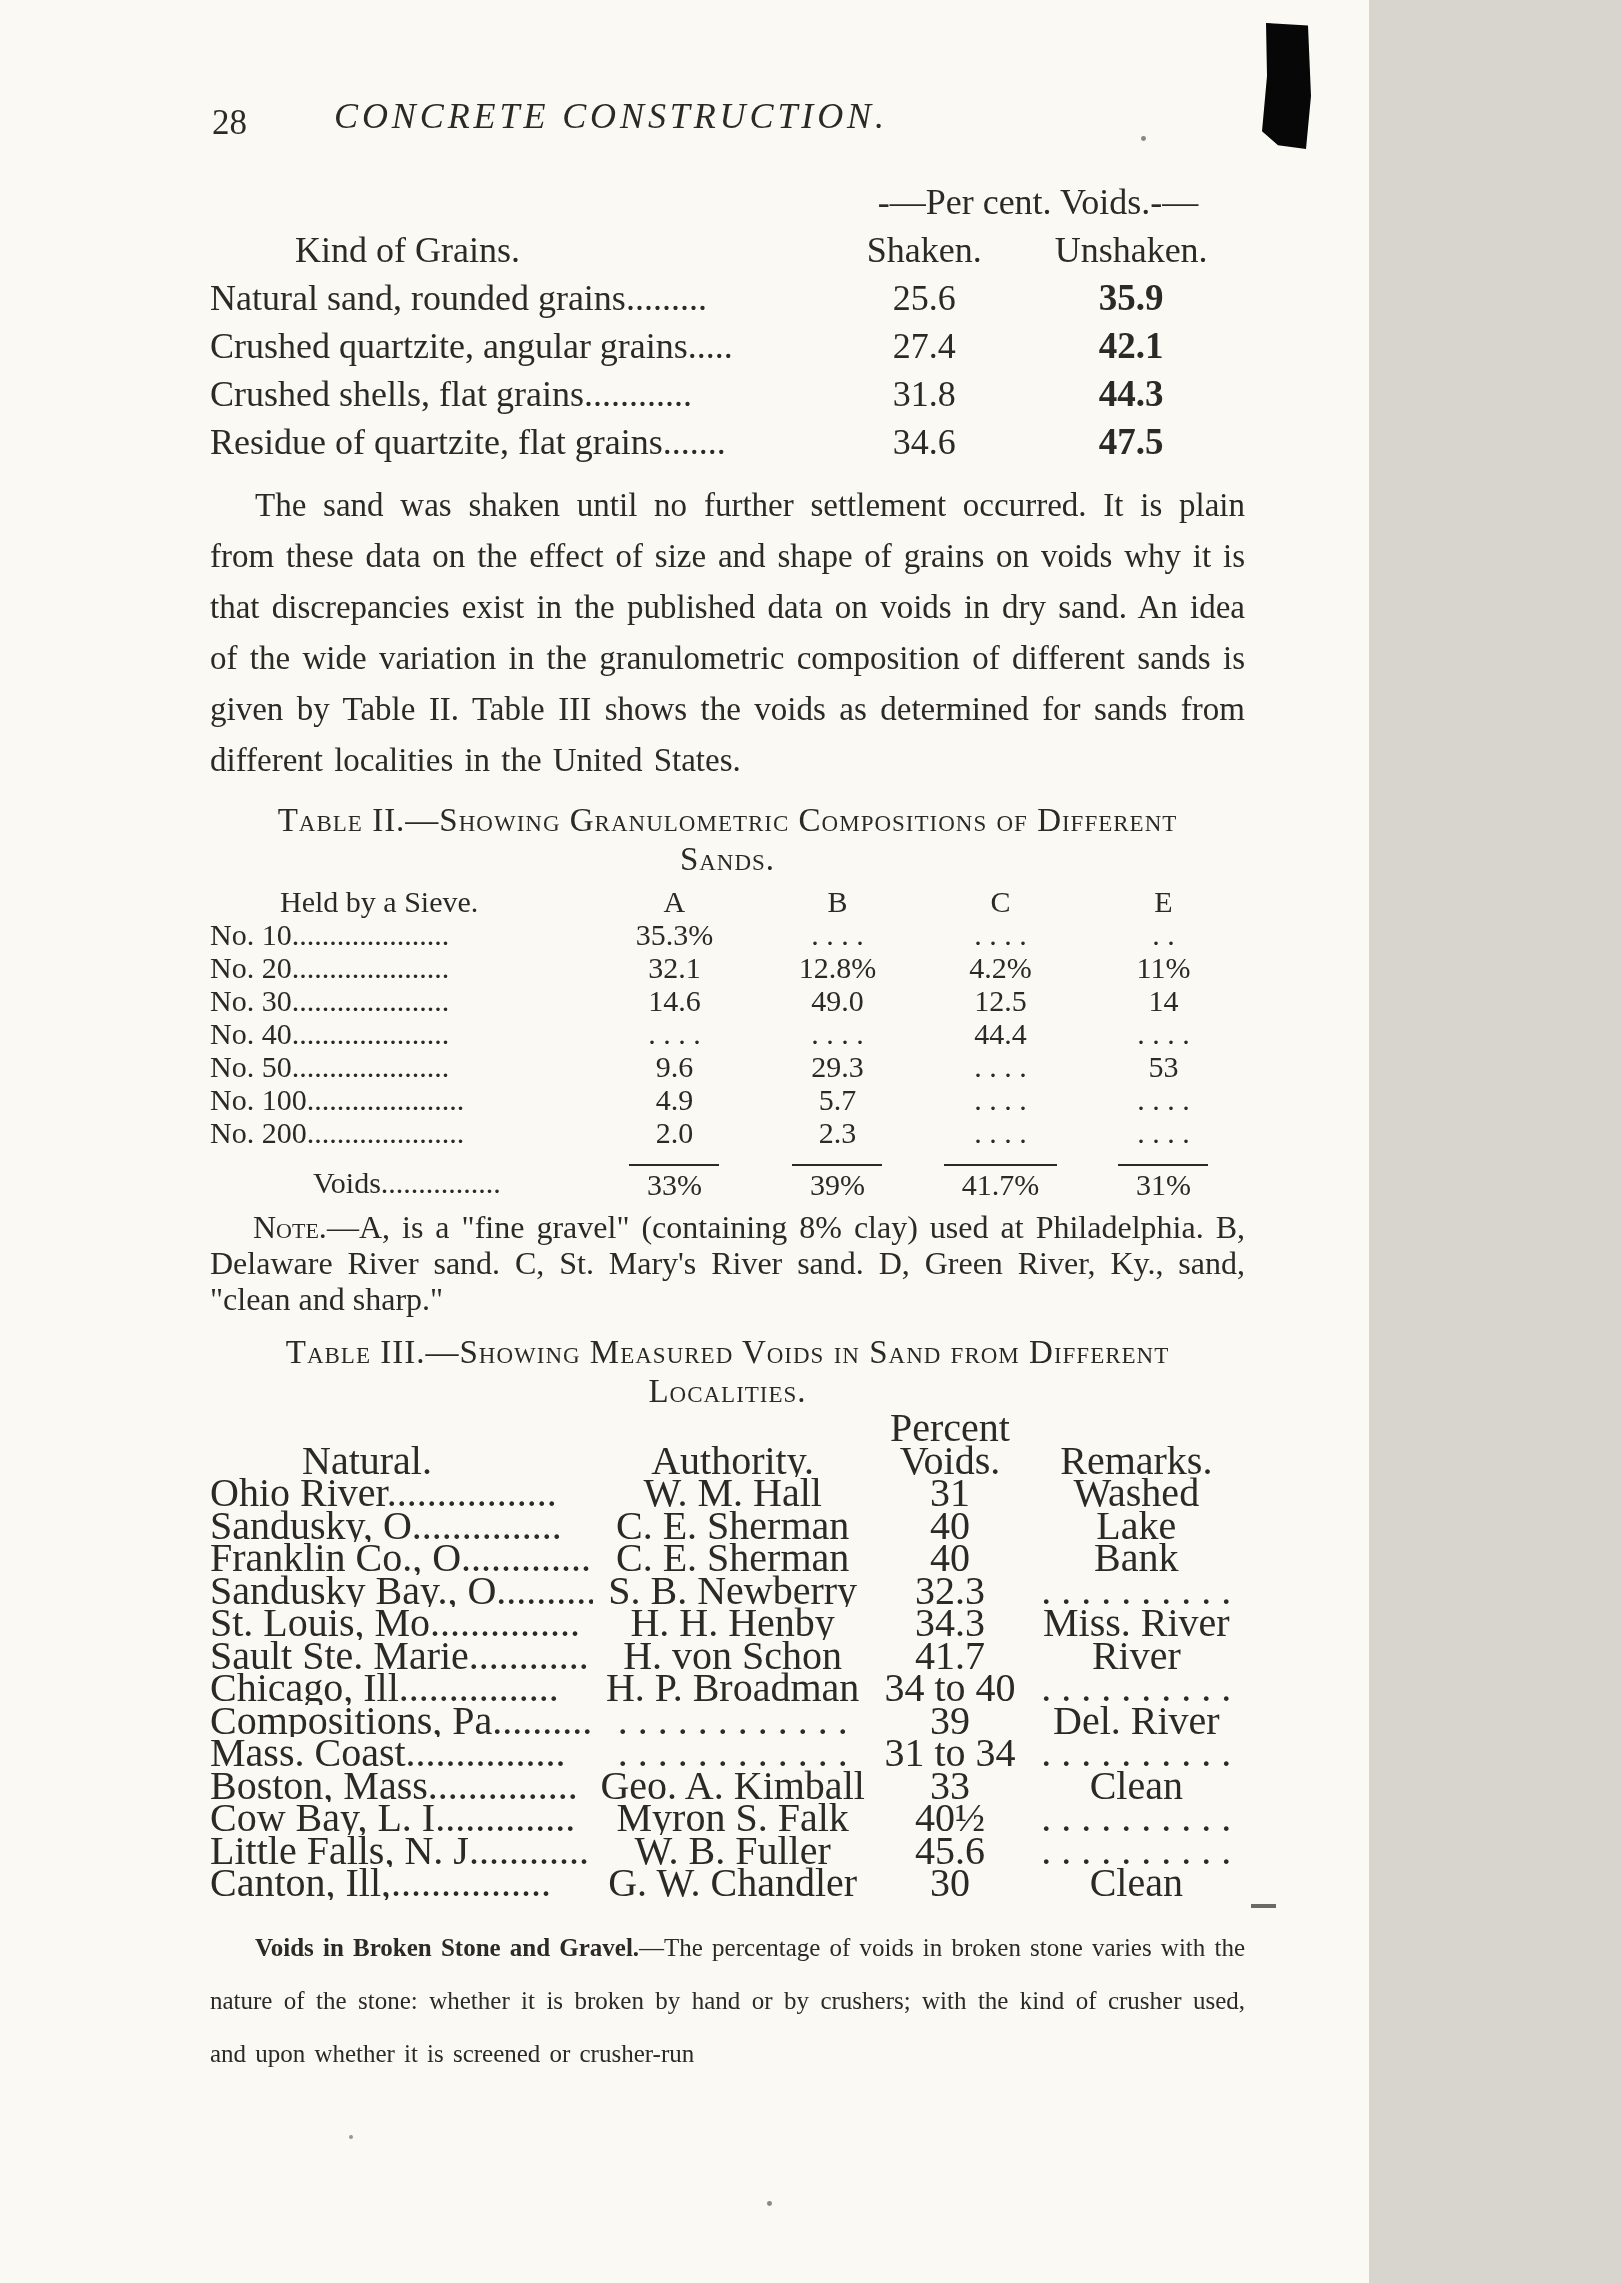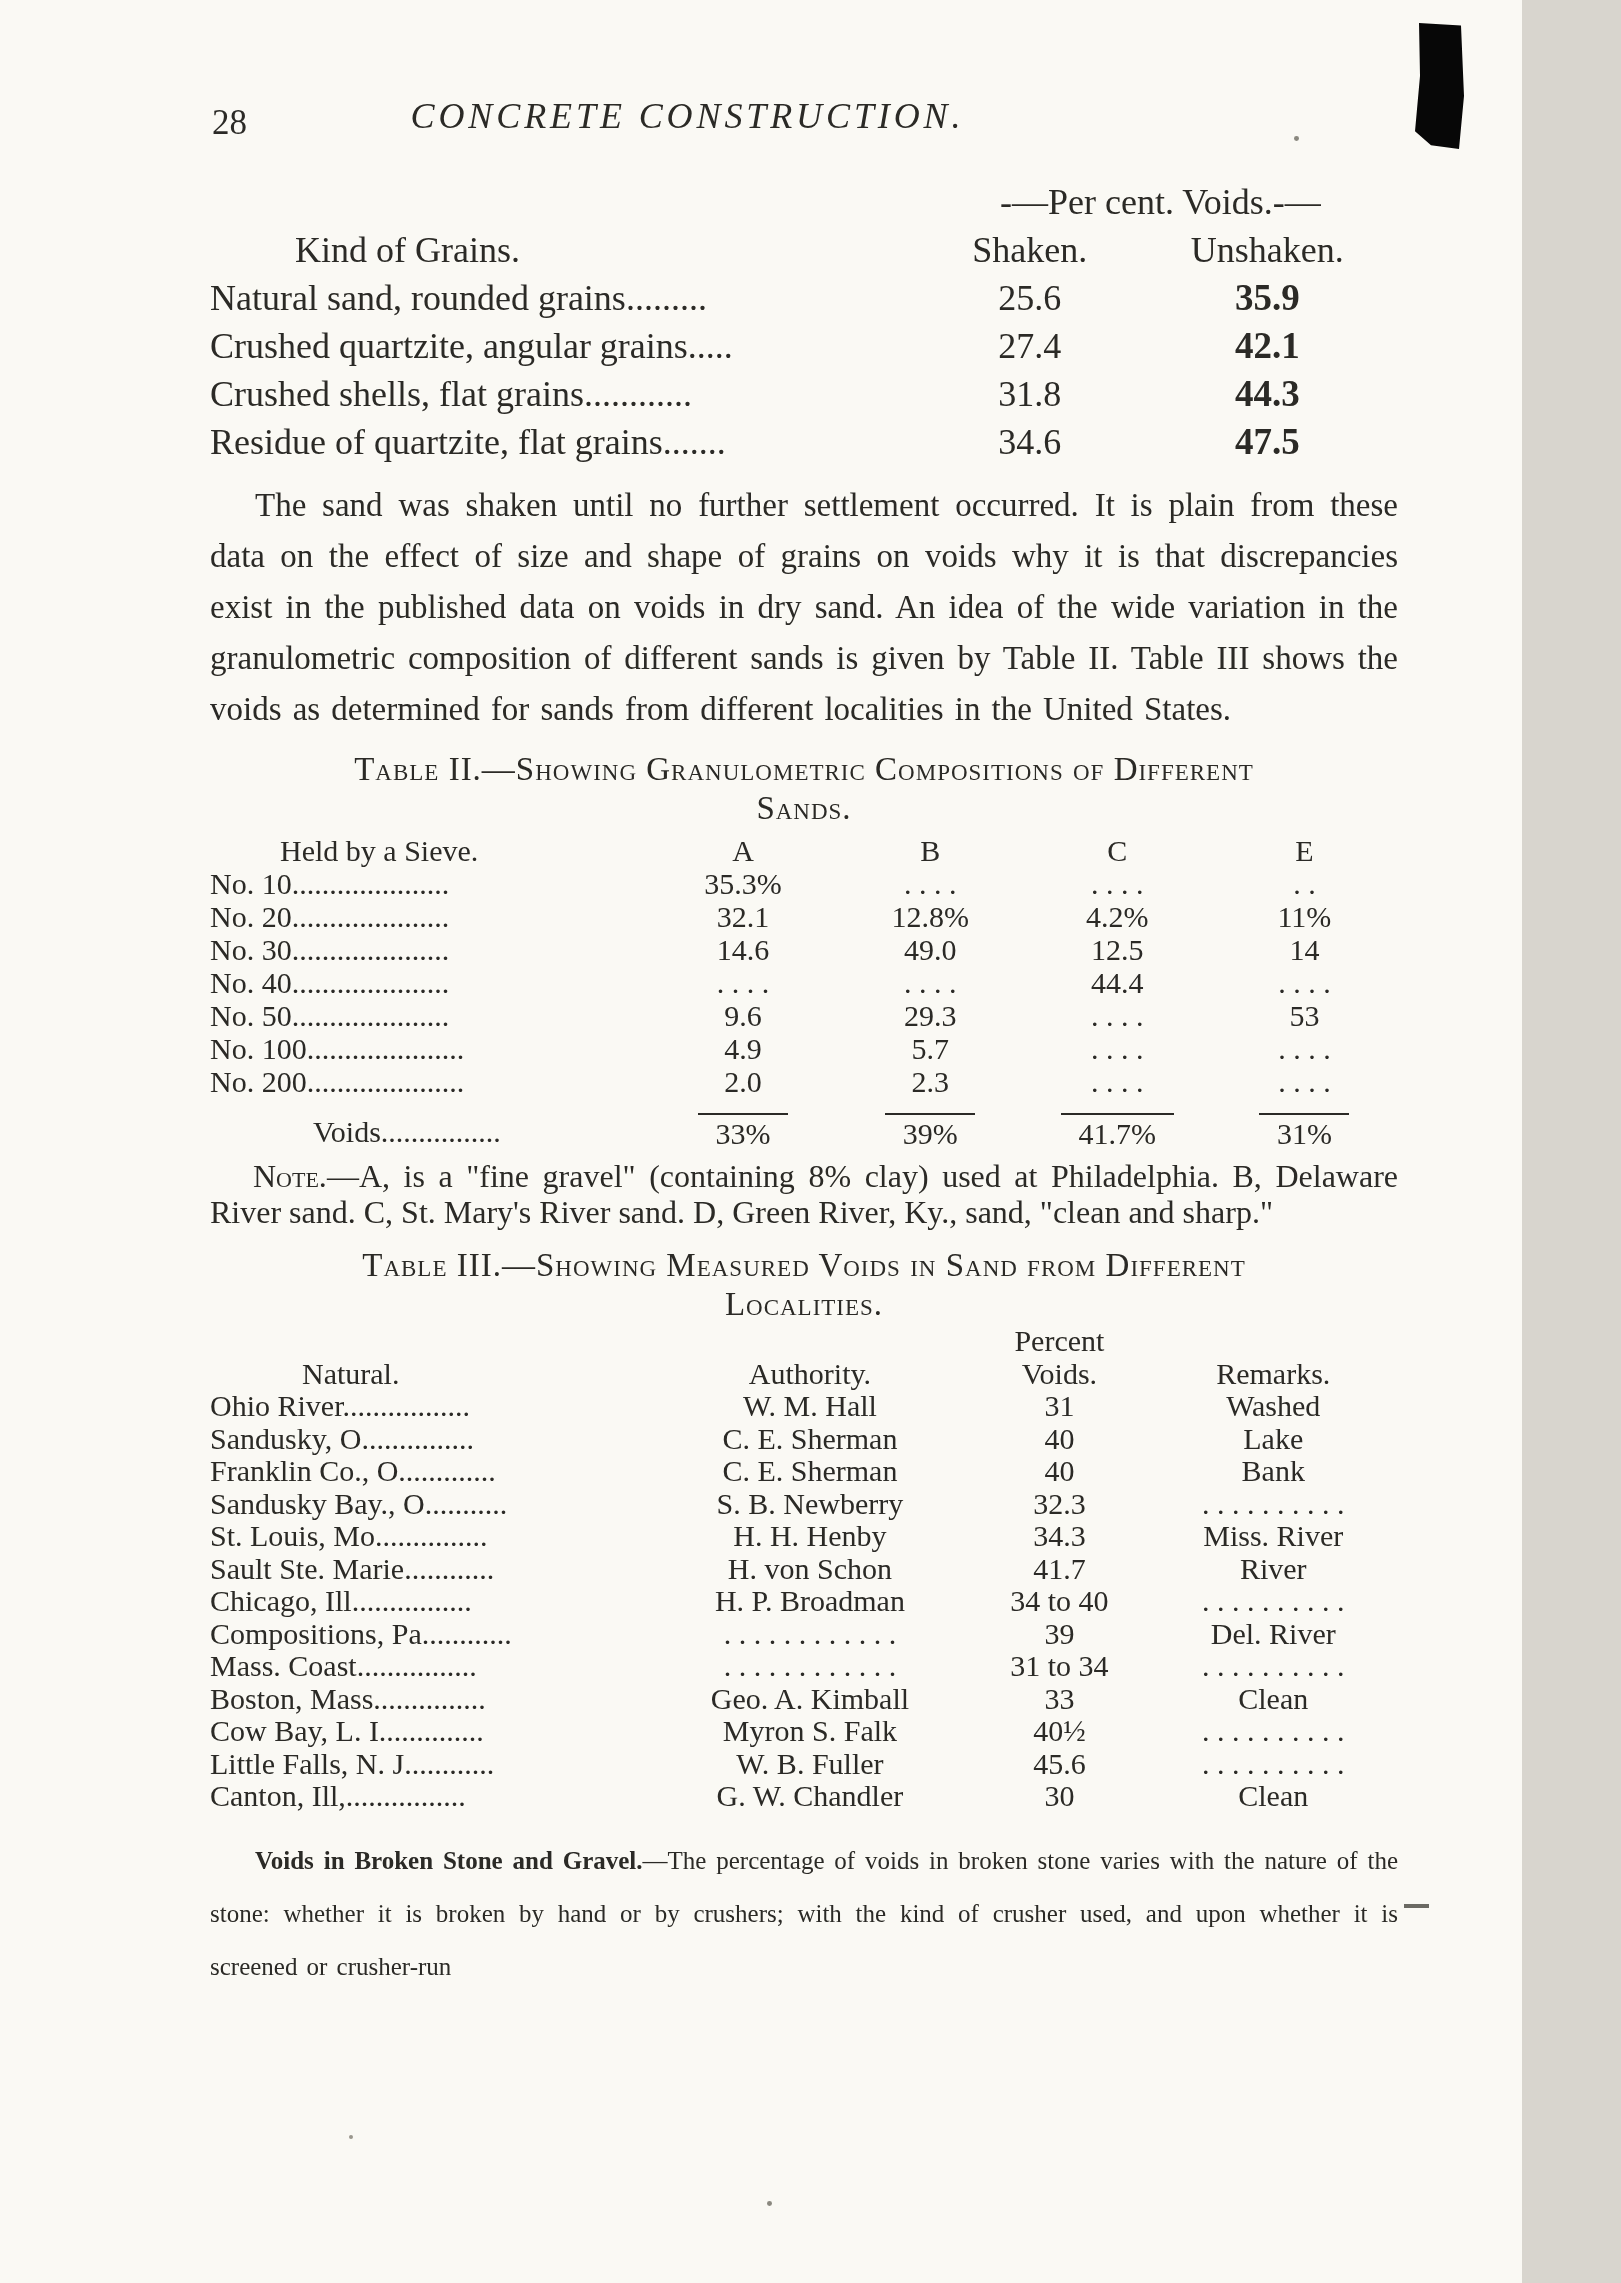--- a/index.html
+++ b/index.html
@@ -1,18 +1,18 @@
 <!DOCTYPE html>
 <html><head>
 <meta charset="utf-8">
 <style>
   * { box-sizing: border-box; }
   html, body { margin: 0; padding: 0; background: #d8d5ce; }
   .page {
-    width: 1522px; height: 2283px;
+    width: 1369px; height: 2283px;
     background: #faf9f4;
     position: relative; overflow: hidden;
     padding: 95px 124px 0 210px;
     font-family: "Liberation Serif", "DejaVu Serif", serif;
     color: #2b2a26;
   }
   
   .ink-blob {
     position: absolute; top: 23px; right: 58px; width: 50px; height: 126px;
     background: #070707;
@@ -60,21 +60,21 @@
   .t2 .voids-label { padding-left: 103px; }
   .overline { display: inline-block; border-top: 2.9px solid #2b2a26; padding: 1.9px 17.5px 0; }
 
   .note {
     font-size: 32px; line-height: 36px; text-align: justify;
     margin: 7.8px 0 0; text-indent: 43px;
   }
   .sc { font-variant: small-caps; }
 
   
-  .t3 { width: 100%; table-layout: fixed; font-size: 30px; margin-top: 1.9px; }
+  .t3 { width: 100%; table-layout: fixed; font-size: 40px; margin-top: 1.9px; }
   .t3 td { padding: 0; line-height: 32.5px; white-space: nowrap; overflow: hidden; text-align: center; }
   .t3 .left { text-align: left; }
   .t3 .loc-head { text-align: left; padding-left: 92px; }
 
   .para-last {
     font-size: 25px; line-height: 53px; text-align: justify;
     text-indent: 45px; margin: 21.3px 0 0; word-spacing: 2.9px;
   }
   .para-last b { font-weight: 700; }
 </style>

